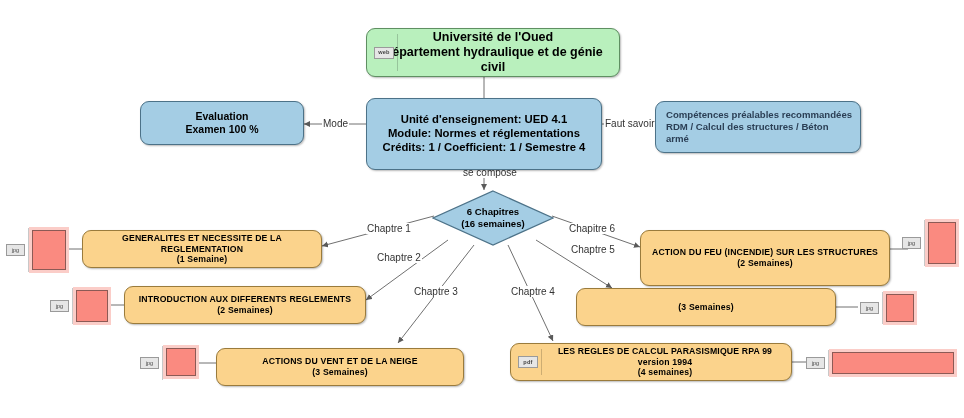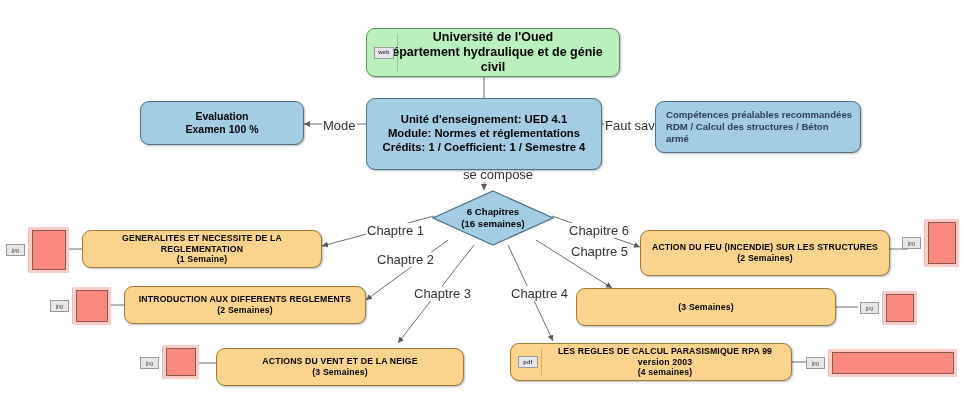--- a/index.html
+++ b/index.html
@@ -81,21 +81,21 @@
   .chapter {
     font-size: 8.7px;
     font-weight: bold;
     letter-spacing: 0.15px;
   }
   #ch1 { left: 82px;  top: 230px; width: 240px; height: 38px; }
   #ch2 { left: 124px; top: 286px; width: 242px; height: 38px; }
   #ch3 { left: 216px; top: 348px; width: 248px; height: 38px; }
   #ch4 { left: 510px; top: 343px; width: 282px; height: 38px; }
   #ch5 { left: 576px; top: 288px; width: 260px; height: 38px; }
-  #ch6 { left: 640px; top: 230px; width: 250px; height: 46px; }
+  #ch6 { left: 640px; top: 230px; width: 250px; height: 56px; }
 
   
   #node-diamond {
     position: absolute;
     left: 432px; top: 190px;
     width: 122px; height: 56px;
   }
   #node-diamond .dshape {
     position: absolute; left: 0; top: 0; width: 100%; height: 100%;
   }
@@ -163,21 +163,21 @@
     left: 26px; top: 0;
     box-sizing: border-box;
     background: #fa8a80;
     border: 1px solid #8c5a55;
     outline: 3px solid #fbcdc8;
   }
 
   
   .elabel {
     position: absolute;
-    font-size: 13px;
+    font-size: 10px;
     color: #333;
     background: #ffffff;
     padding: 0 1px;
     white-space: nowrap;
   }
 </style>
 </head>
 <body>
 
 <div id="canvas">
@@ -283,21 +283,21 @@
     <div class="txt">
       <div>ACTIONS DU VENT ET DE LA NEIGE</div>
       <div>(3 Semaines)</div>
     </div>
   </div>
 
   <div class="node orange chapter" id="ch4">
     <div class="badge badge-inner">pdf</div>
     <div class="badge-sep"></div>
     <div class="txt" style="padding-left:34px;">
-      <div>LES REGLES DE CALCUL PARASISMIQUE RPA 99 version 2003</div>
+      <div>LES REGLES DE CALCUL PARASISMIQUE RPA 99 version 1994</div>
       <div>(4 semaines)</div>
     </div>
   </div>
 
   <div class="node orange chapter" id="ch5">
     <div class="txt">
       <div>(3 Semaines)</div>
     </div>
   </div>
 

